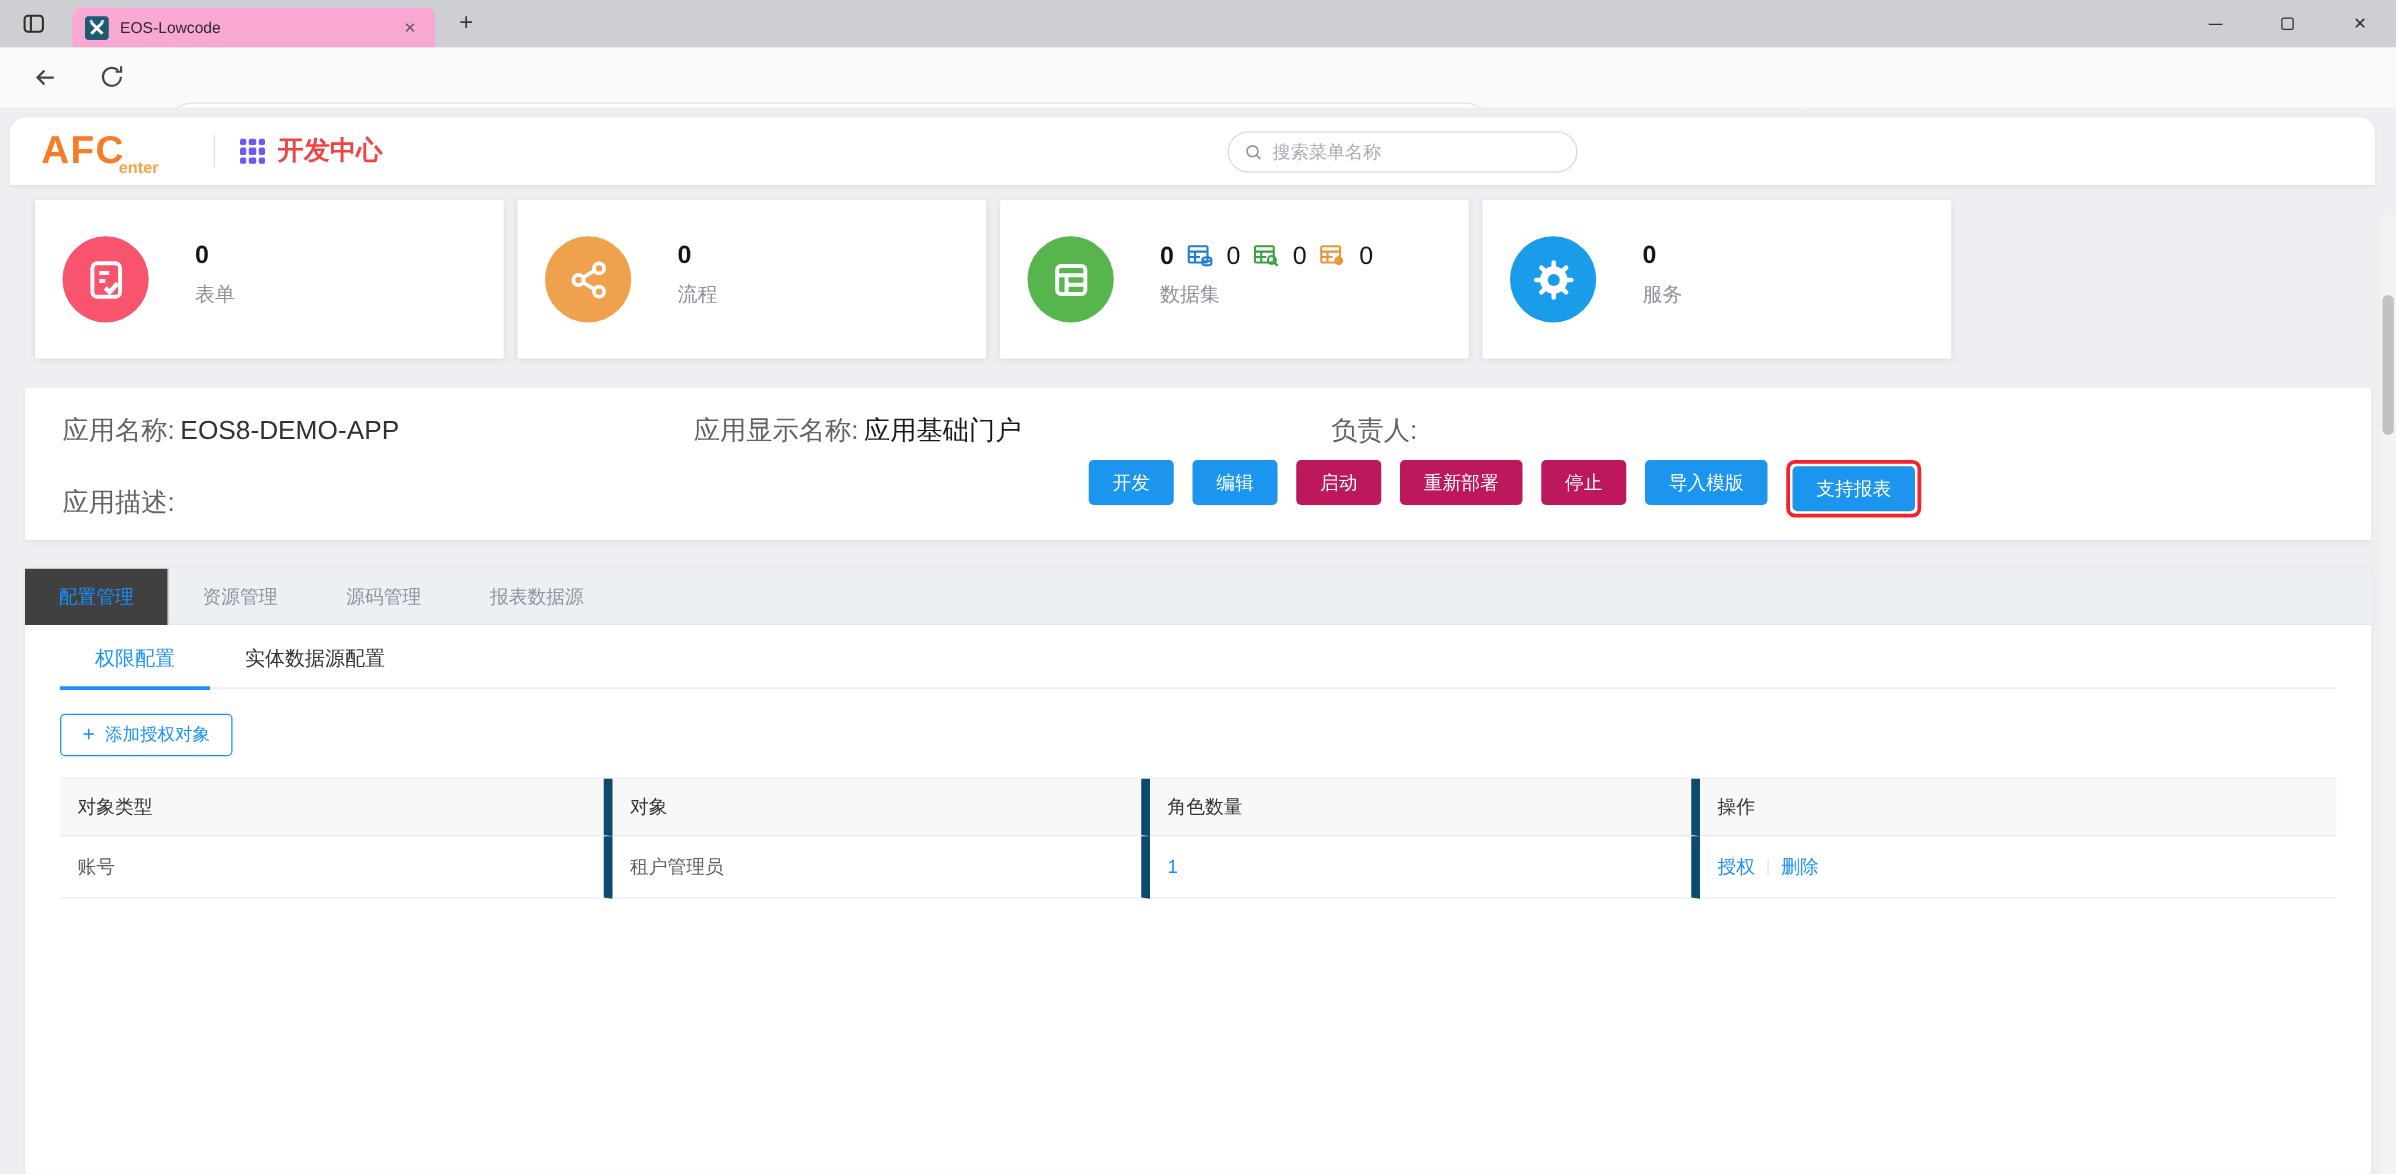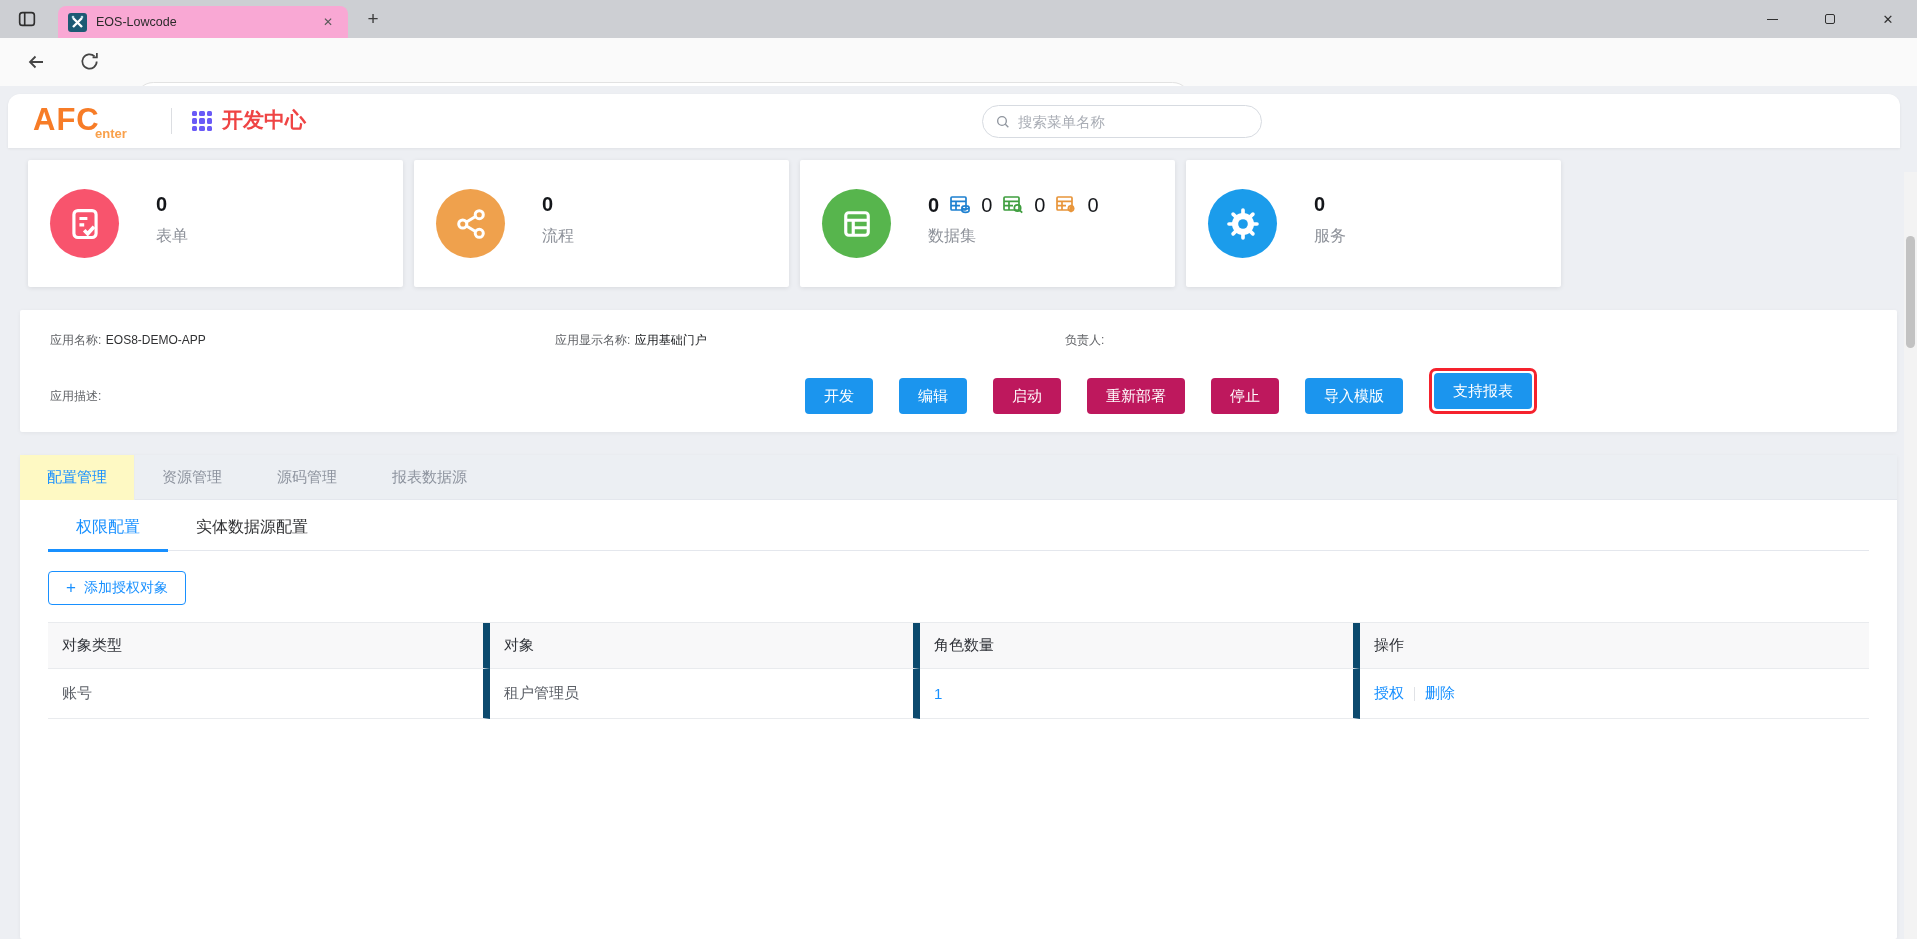--- a/index.html
+++ b/index.html
@@ -73,39 +73,39 @@
     display:flex; align-items:center; justify-content:center; }
   .card-num { position:absolute; left:128px; top:33px; font-size:20px; font-weight:bold; color:#14161a; }
   .card-label { position:absolute; left:128px; top:66px; font-size:16px; color:#8d9199; }
   .numrow { position:absolute; left:128px; top:33px; display:flex; align-items:center; gap:9px; }
   .numrow .n0 { font-size:20px; font-weight:bold; color:#14161a; }
   .numrow .n { font-size:20px; color:#14161a; }
 
   
   .infopanel { position:absolute; left:20px; top:224px; width:1877px; height:122px; background:#fff;
     border-radius:2px; box-shadow:0 1px 4px rgba(0,0,0,.05); }
-  .ilabel { font-size:12px; color:#606266; }
-  .ivalue { font-size:12px; color:#303133;text-align:center; }
+  .ilabel { font-size:21px; color:#606266; }
+  .ivalue { font-size:21px; color:#303133;text-align:center; }
   .ivalue.dark { color:#17191c; }
   .info-r1 { position:absolute; top:20px; left:0; width:100%; height:22px; }
-  .btnrow { position:absolute; top:58px; right:360px; display:flex; gap:26px; align-items:flex-end; }
+  .btnrow { position:absolute; top:58px; right:360px; display:flex; gap:15px; align-items:flex-start; }
   .btn { height:36px; border:none; border-radius:4px; font-size:15px; color:#fff; padding:0 19px;
     font-family:inherit; white-space:nowrap; }
   .btn.primary { background:#1b95ee; }
   .btn.disabled { background:#be185d; }
   .hl-red { border:3px solid #f5222d; border-radius:7px; padding:2px; display:inline-flex; }
 
   
   .tabspanel { position:absolute; left:20px; top:369px; width:1877px; height:484px; background:#fff;
     border-radius:2px; box-shadow:0 1px 4px rgba(0,0,0,.05); }
   .tabbar { position:absolute; left:0; top:0; width:100%; height:45px; background:#eceff3;
     border-bottom:1px solid #e4e7ed; display:flex; }
   .tabitem { height:45px; padding:0 27px; display:flex; align-items:center; font-size:15px; color:#8d939e;
     border-right:1px solid #e4e7ed00; }
-  .tabitem.active { background:#fef9c3; color:#1890ff; border-right:1px solid #e9ecf0; }
+  .tabitem.active { background:#404040; color:#1890ff; border-right:1px solid #e9ecf0; }
   .subtabs { position:absolute; left:28px; top:58px; width:1821px; height:38px; border-bottom:1px solid #e4e7ed;
     display:flex; }
   .subtab { position:relative; height:38px; padding:0 28px; display:flex; align-items:flex-start;
     font-size:16px; color:#303133; padding-top:4px; }
   .subtab.active { color:#1890ff; }
   .subtab.active .uline { position:absolute; left:0; bottom:-1px; width:100%; height:3px; background:#1890ff; }
   .addbtn { position:absolute; left:28px; top:116px; height:34px; padding:0 17px; background:#fff;
     border:1px solid #1890ff; border-radius:4px; color:#1890ff; font-size:14px; font-family:inherit;
     display:flex; align-items:center; gap:8px; }
   .addbtn .plus { font-size:17px; font-weight:400; }

